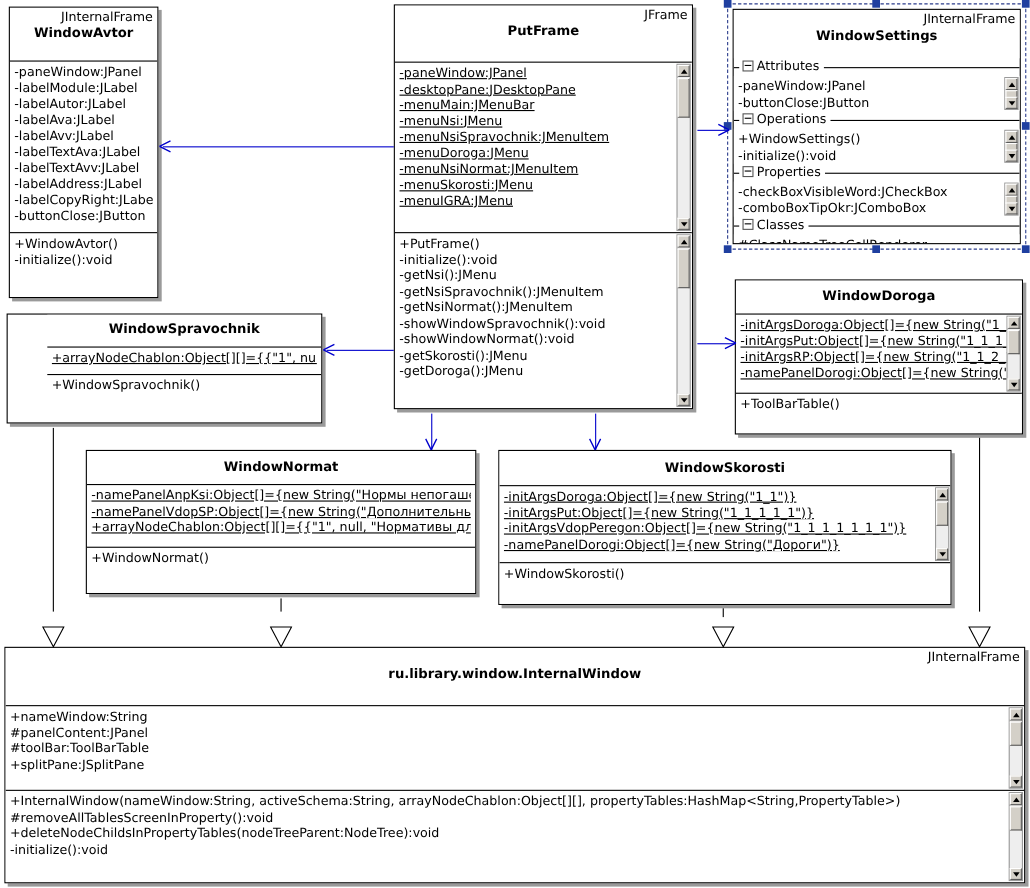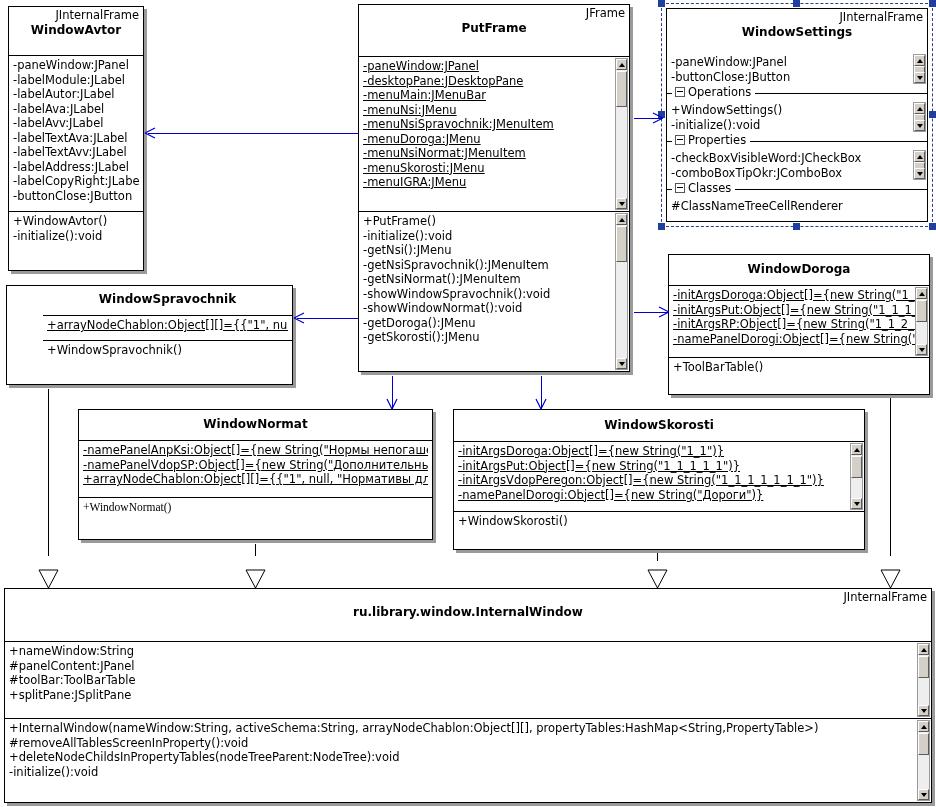--- a/index.html
+++ b/index.html
@@ -166,41 +166,47 @@
             <i></i>
           </div>
       </div>
       <div class="row">+PutFrame()</div>
       <div class="row">-initialize():void</div>
       <div class="row">-getNsi():JMenu</div>
       <div class="row">-getNsiSpravochnik():JMenuItem</div>
       <div class="row">-getNsiNormat():JMenuItem</div>
       <div class="row">-showWindowSpravochnik():void</div>
       <div class="row">-showWindowNormat():void</div>
+      <div class="row">-getSkorosti():JMenu</div>
       <div class="row">-getDoroga():JMenu</div>
-      <div class="row">-getSkorosti():JMenu</div>
     </div>
   </div>
 
   <div class="selframe" style="left:661px;top:3px;width:272px;height:224px;"></div>
   <div class="handle" style="left:658px;top:0px;"></div>
   <div class="handle" style="left:793px;top:0px;"></div>
   <div class="handle" style="left:929px;top:0px;"></div>
   <div class="handle" style="left:658px;top:111px;"></div>
   <div class="handle" style="left:929px;top:111px;"></div>
   <div class="handle" style="left:658px;top:223px;"></div>
   <div class="handle" style="left:793px;top:223px;"></div>
   <div class="handle" style="left:929px;top:223px;"></div>
 
   <div class="uml noshadow" style="left:666px;top:8px;width:262px;height:214px;">
     <div class="hdr" style="height:44px;">
       <span class="stereo">JInternalFrame</span>
       <span class="cname">WindowSettings</span>
     </div>
 
+    <div class="grp">
+      <div class="line"></div>
+      <div class="lbl">
+        <span class="box"></span><span>Attributes</span>
+      </div>
+    </div>
     <div class="compart" style="height:32px;">
       <div class="sb">
         <div class="arrowbtn up">
             <i></i>
           </div>
         <div class="thumb" style="top:11px;height:8px;"></div>
         <div class="arrowbtn dn">
             <i></i>
           </div>
       </div>
@@ -297,21 +303,21 @@
 
   <div class="uml" style="left:78px;top:409px;width:355px;height:131px;">
     <div class="hdr" style="height:30px;padding-top:6px;">
       <span class="cname">WindowNormat</span>
     </div>
     <div class="compart sep" style="height:57px;">
       <div class="row u">-namePanelAnpKsi:Object[]={new String("Нормы непогашенного ускорения")}</div>
       <div class="row u">-namePanelVdopSP:Object[]={new String("Дополнительные")}</div>
       <div class="row u">+arrayNodeChablon:Object[][]={{"1", null, "Нормативы для расчета", null}}</div>
     </div>
-    <div class="compart sep" style="height:42px;font-family:Liberation Serif, serif;">
+    <div class="compart sep" style="height:42px;">
       <div class="row">+WindowNormat()</div>
     </div>
   </div>
 
   <div class="uml" style="left:453px;top:409px;width:412px;height:141px;">
     <div class="hdr" style="height:31px;padding-top:7px;">
       <span class="cname">WindowSkorosti</span>
     </div>
     <div class="compart sep" style="height:70px;">
       <div class="sb">

